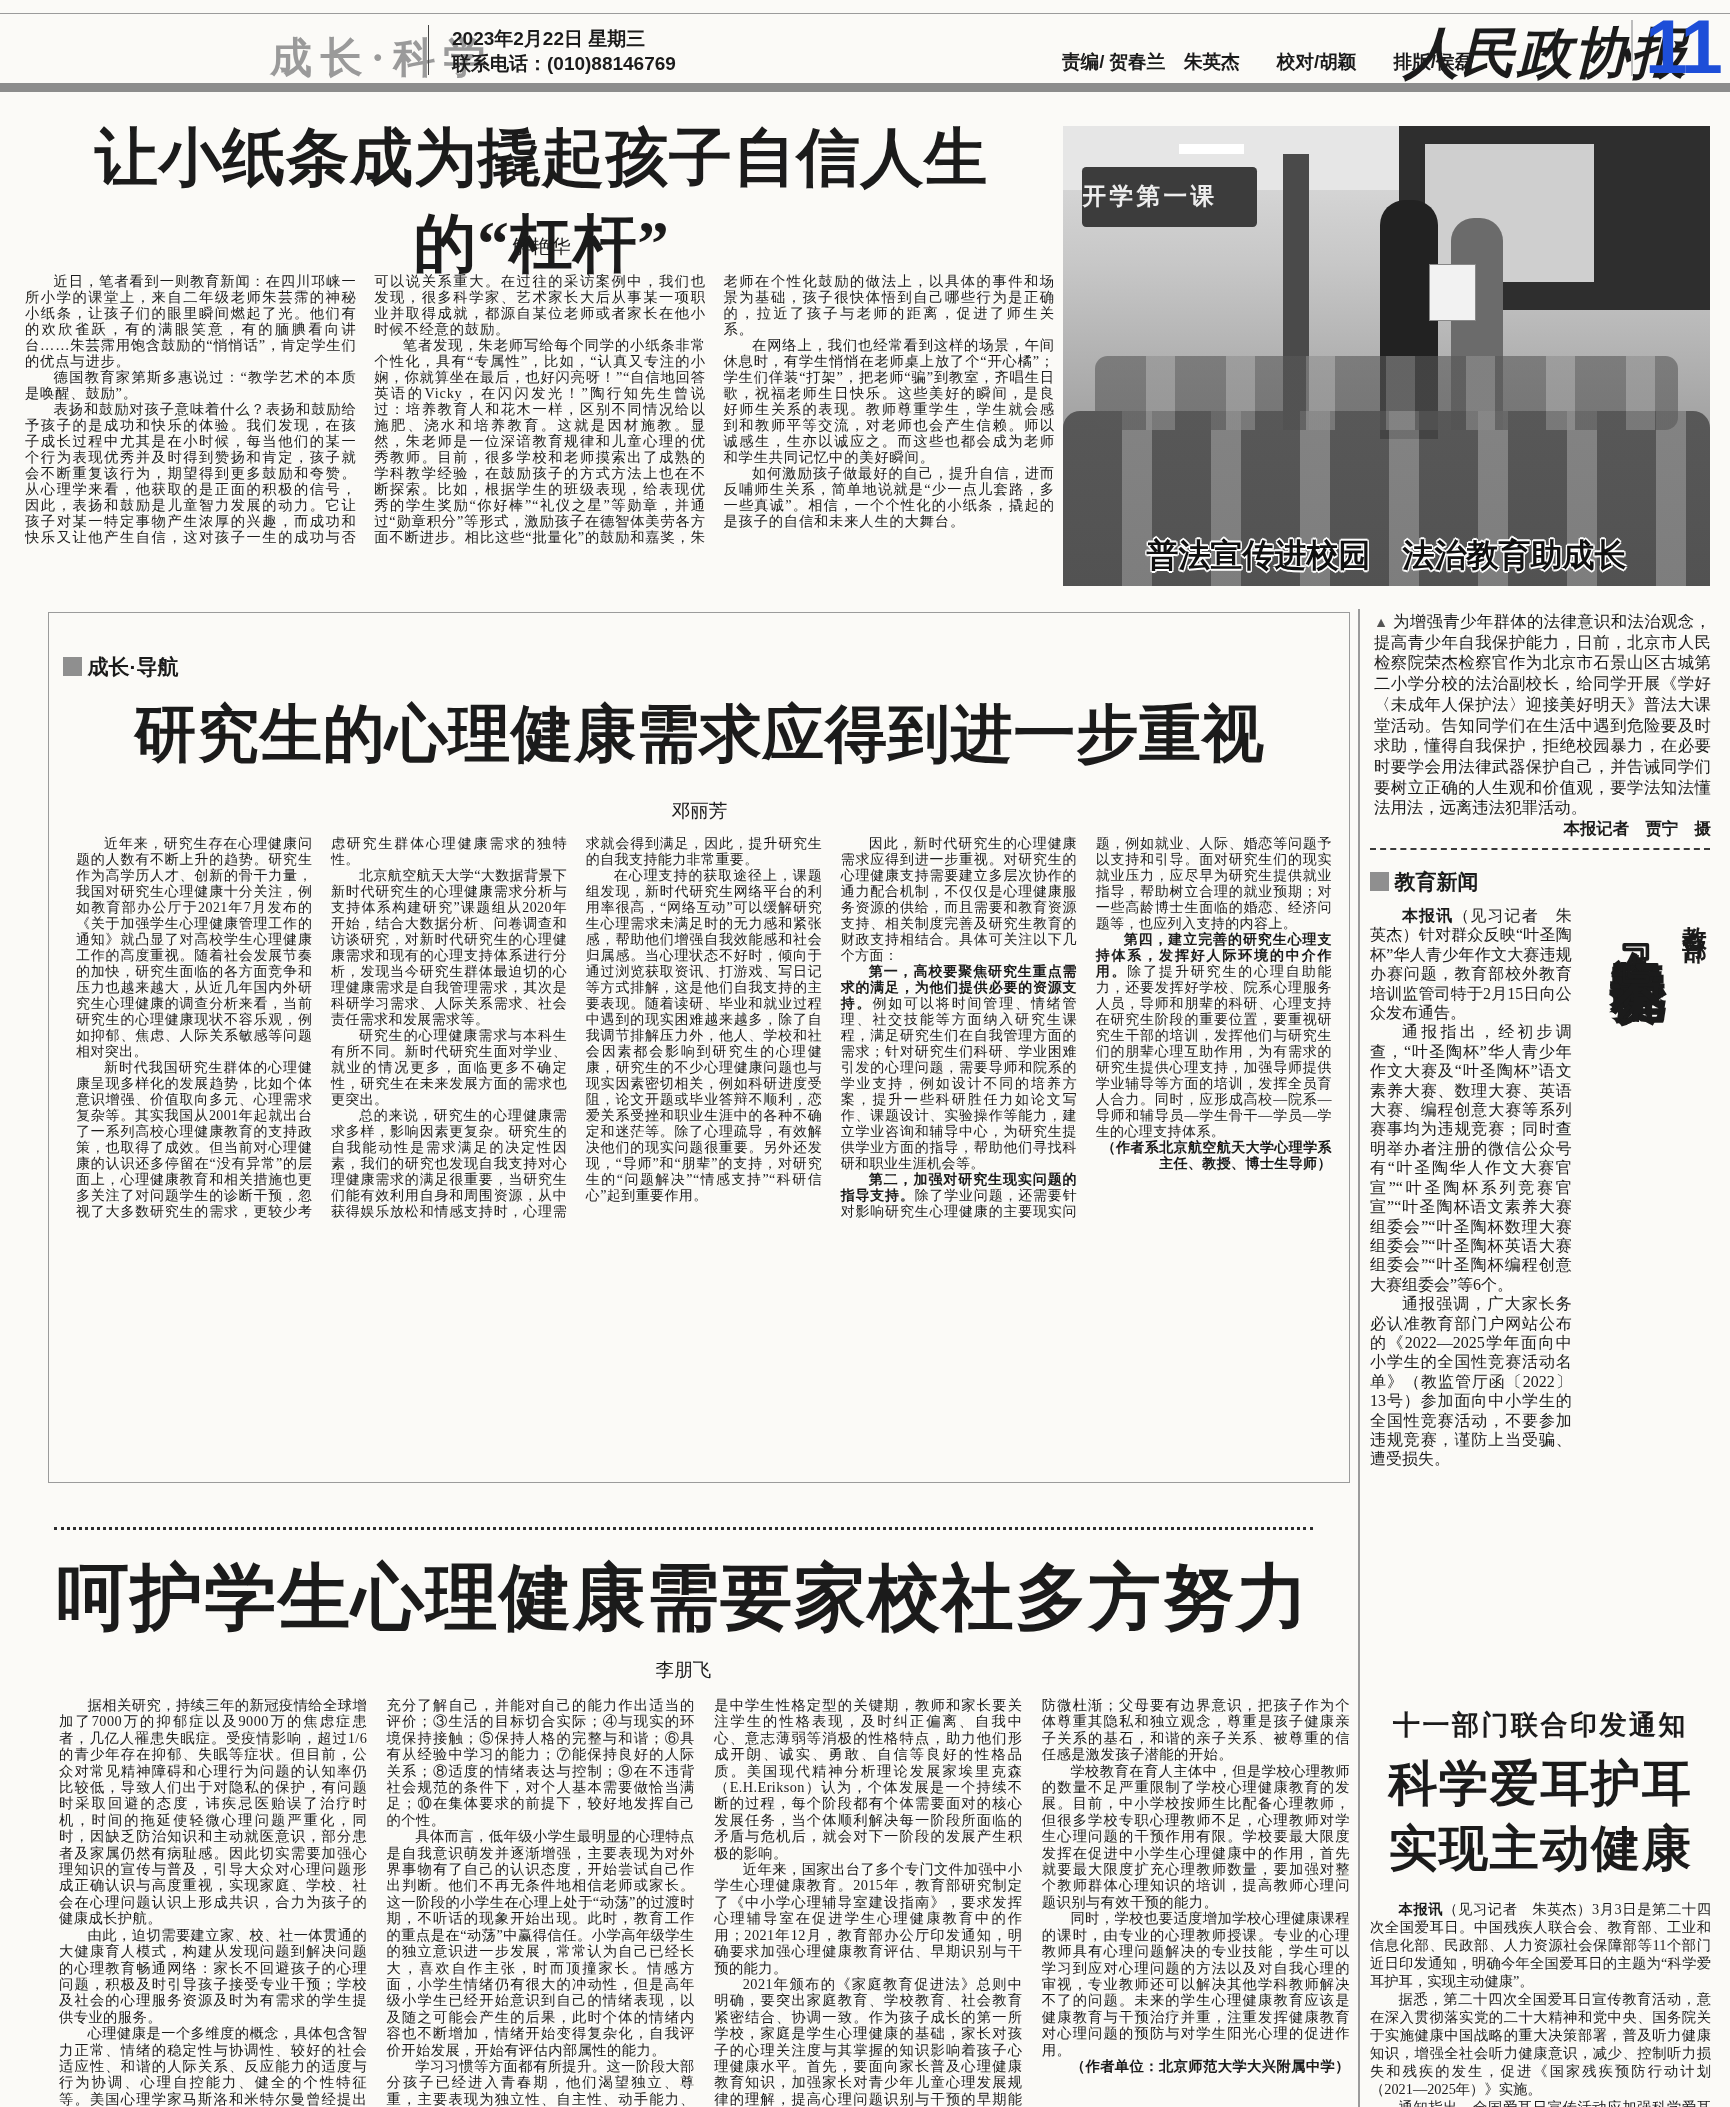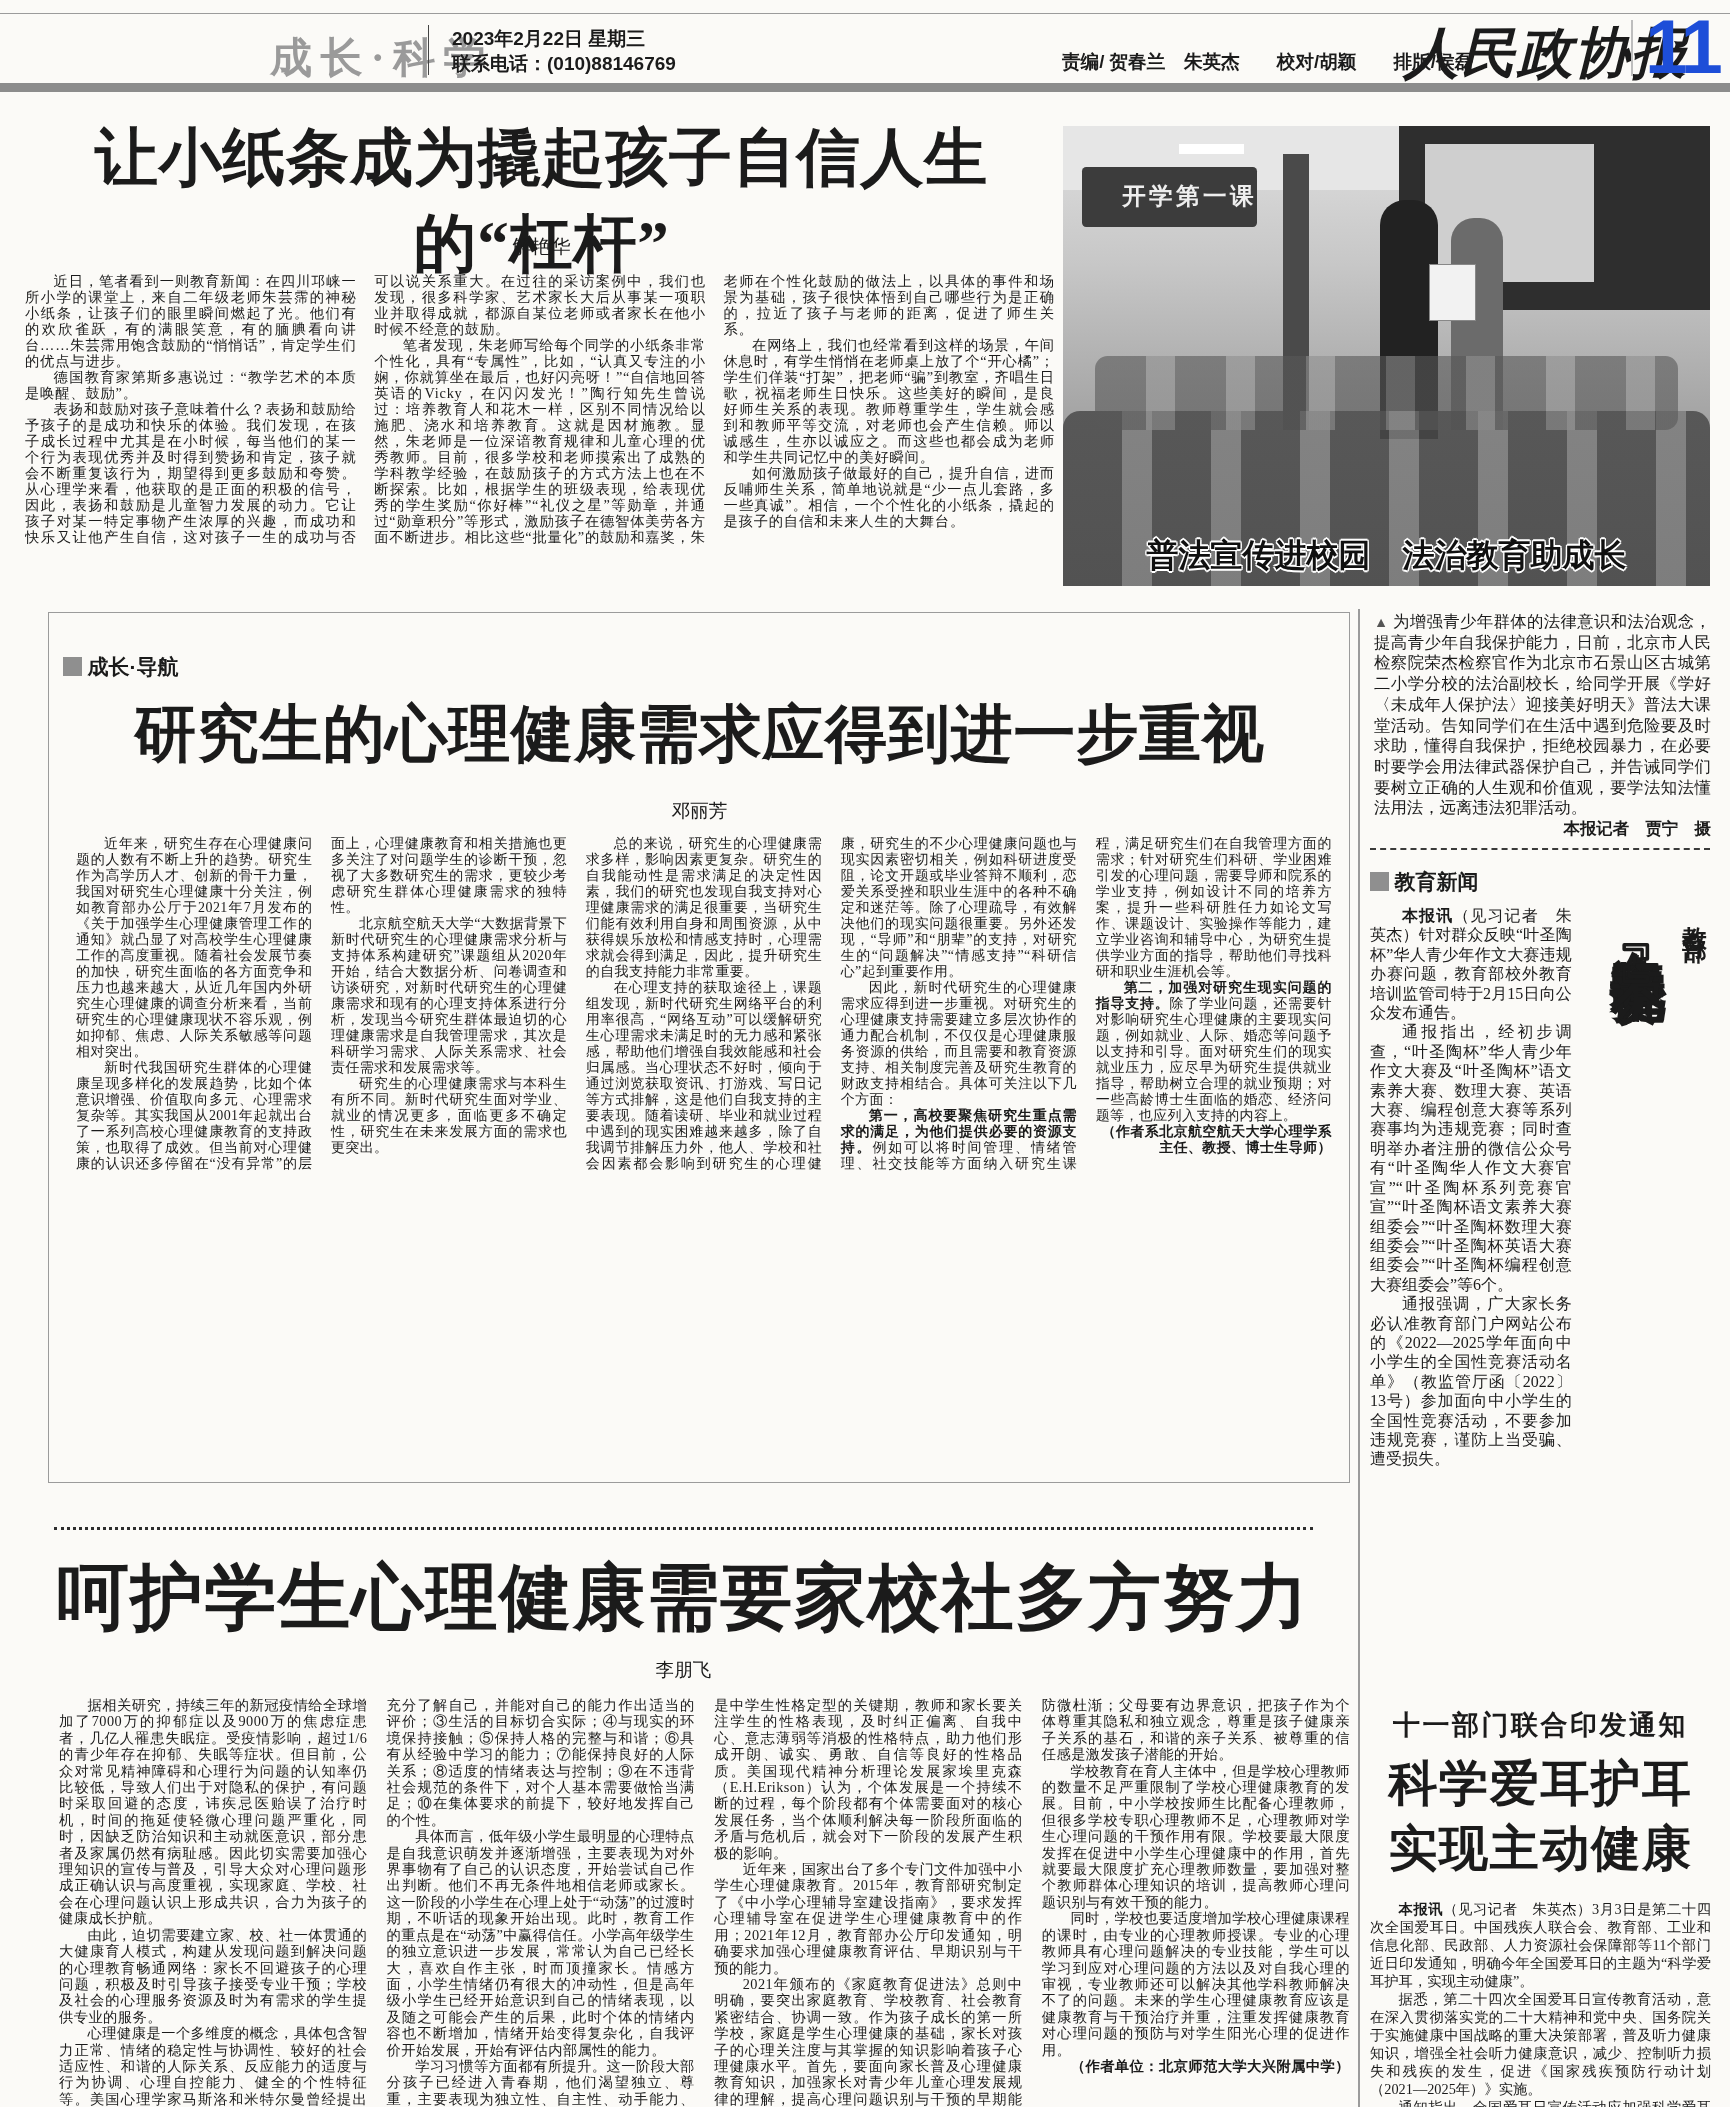--- a/index.html
+++ b/index.html
@@ -99,21 +99,21 @@
     <p>笔者发现，朱老师写给每个同学的小纸条非常个性化，具有“专属性”，比如，“认真又专注的小娴，你就算坐在最后，也好闪亮呀！”“自信地回答英语的Vicky，在闪闪发光！”陶行知先生曾说过：培养教育人和花木一样，区别不同情况给以施肥、浇水和培养教育。这就是因材施教。显然，朱老师是一位深谙教育规律和儿童心理的优秀教师。目前，很多学校和老师摸索出了成熟的学科教学经验，在鼓励孩子的方式方法上也在不断探索。比如，根据学生的班级表现，给表现优秀的学生奖励“你好棒”“礼仪之星”等勋章，并通过“勋章积分”等形式，激励孩子在德智体美劳各方面不断进步。相比这些“批量化”的鼓励和嘉奖，朱老师在个性化鼓励的做法上，以具体的事件和场景为基础，孩子很快体悟到自己哪些行为是正确的，拉近了孩子与老师的距离，促进了师生关系。</p>
     <p>在网络上，我们也经常看到这样的场景，午间休息时，有学生悄悄在老师桌上放了个“开心橘”；学生们佯装“打架”，把老师“骗”到教室，齐唱生日歌，祝福老师生日快乐。这些美好的瞬间，是良好师生关系的表现。教师尊重学生，学生就会感到和教师平等交流，对老师也会产生信赖。师以诚感生，生亦以诚应之。而这些也都会成为老师和学生共同记忆中的美好瞬间。</p>
     <p>如何激励孩子做最好的自己，提升自信，进而反哺师生关系，简单地说就是“少一点儿套路，多一些真诚”。相信，一个个性化的小纸条，撬起的是孩子的自信和未来人生的大舞台。</p>
   </div>
 
   <div class="abs" id="photo">
     <div class="ph" style="left:0;top:0;width:100%;height:14%;background:#e6e6e6;"></div>
     <div class="ph" style="left:18%;top:4%;width:10%;height:2%;background:#fff;"></div>
     <div class="ph" style="left:55%;top:3%;width:9%;height:2%;background:#fff;"></div>
     <div class="ph" style="left:3%;top:9%;width:27%;height:13%;background:#3c3c3c;border-radius:4.2px;color:#eee;
-         font-size:23.6px;font-weight:800;text-align:right;line-height:59px;letter-spacing:3.4px;">开学第一课</div>
+         font-size:23.6px;font-weight:800;text-align:left;line-height:59px;letter-spacing:3.4px;">开学第一课</div>
     <div class="ph" style="left:52%;top:0;width:48%;height:40%;background:#2e2e2e;"></div>
     <div class="ph" style="left:56%;top:4%;width:26%;height:30%;background:#cfcfcf;"></div>
     <div class="ph" style="left:49%;top:16%;width:9%;height:52%;background:#222;border-radius:25px 25px 0 0;"></div>
     <div class="ph" style="left:60%;top:20%;width:8%;height:46%;background:#6b6b6b;border-radius:23px 23px 0 0;"></div>
     <div class="ph" style="left:56.5%;top:30%;width:7%;height:12%;background:#f2f2f2;border:1.3px solid #888;"></div>
     <div class="ph" style="left:34%;top:6%;width:4%;height:60%;background:#4a4a4a;"></div>
     <div class="ph" style="left:0;top:62%;width:100%;height:38%;
          background:repeating-linear-gradient(90deg,#4a4a4a 0 59px,#7d7d7d 59px 89px);border-radius:17px 17px 0 0;opacity:.85;"></div>
     <div class="ph" style="left:5%;top:50%;width:90%;height:16%;
          background:repeating-linear-gradient(90deg,#585858 0 51px,#8f8f8f 51px 80px);opacity:.6;border-radius:12.6px;"></div>
@@ -167,20 +167,21 @@
   <div class="abs body-cols" id="a2-body">
     <p>近年来，研究生存在心理健康问题的人数有不断上升的趋势。研究生作为高学历人才、创新的骨干力量，我国对研究生心理健康十分关注，例如教育部办公厅于2021年7月发布的《关于加强学生心理健康管理工作的通知》就凸显了对高校学生心理健康工作的高度重视。随着社会发展节奏的加快，研究生面临的各方面竞争和压力也越来越大，从近几年国内外研究生心理健康的调查分析来看，当前研究生的心理健康现状不容乐观，例如抑郁、焦虑、人际关系敏感等问题相对突出。</p>
     <p>新时代我国研究生群体的心理健康呈现多样化的发展趋势，比如个体意识增强、价值取向多元、心理需求复杂等。其实我国从2001年起就出台了一系列高校心理健康教育的支持政策，也取得了成效。但当前对心理健康的认识还多停留在“没有异常”的层面上，心理健康教育和相关措施也更多关注了对问题学生的诊断干预，忽视了大多数研究生的需求，更较少考虑研究生群体心理健康需求的独特性。</p>
     <p>北京航空航天大学“大数据背景下新时代研究生的心理健康需求分析与支持体系构建研究”课题组从2020年开始，结合大数据分析、问卷调查和访谈研究，对新时代研究生的心理健康需求和现有的心理支持体系进行分析，发现当今研究生群体最迫切的心理健康需求是自我管理需求，其次是科研学习需求、人际关系需求、社会责任需求和发展需求等。</p>
     <p>研究生的心理健康需求与本科生有所不同。新时代研究生面对学业、就业的情况更多，面临更多不确定性，研究生在未来发展方面的需求也更突出。</p>
     <p>总的来说，研究生的心理健康需求多样，影响因素更复杂。研究生的自我能动性是需求满足的决定性因素，我们的研究也发现自我支持对心理健康需求的满足很重要，当研究生们能有效利用自身和周围资源，从中获得娱乐放松和情感支持时，心理需求就会得到满足，因此，提升研究生的自我支持能力非常重要。</p>
     <p>在心理支持的获取途径上，课题组发现，新时代研究生网络平台的利用率很高，“网络互动”可以缓解研究生心理需求未满足时的无力感和紧张感，帮助他们增强自我效能感和社会归属感。当心理状态不好时，倾向于通过浏览获取资讯、打游戏、写日记等方式排解，这是他们自我支持的主要表现。随着读研、毕业和就业过程中遇到的现实困难越来越多，除了自我调节排解压力外，他人、学校和社会因素都会影响到研究生的心理健康，研究生的不少心理健康问题也与现实因素密切相关，例如科研进度受阻，论文开题或毕业答辩不顺利，恋爱关系受挫和职业生涯中的各种不确定和迷茫等。除了心理疏导，有效解决他们的现实问题很重要。另外还发现，“导师”和“朋辈”的支持，对研究生的“问题解决”“情感支持”“科研信心”起到重要作用。</p>
     <p>因此，新时代研究生的心理健康需求应得到进一步重视。对研究生的心理健康支持需要建立多层次协作的通力配合机制，不仅仅是心理健康服务资源的供给，而且需要和教育资源支持、相关制度完善及研究生教育的财政支持相结合。具体可关注以下几个方面：</p>
     <p><b class="lead-b">第一，高校要聚焦研究生重点需求的满足，为他们提供必要的资源支持。</b><span>例如可以将时间管理、情绪管理、社交技能等方面纳入研究生课程，满足研究生们在自我管理方面的需求；针对研究生们科研、学业困难引发的心理问题，需要导师和院系的学业支持，例如设计不同的培养方案，提升一些科研胜任力如论文写作、课题设计、实验操作等能力，建立学业咨询和辅导中心，为研究生提供学业方面的指导，帮助他们寻找科研和职业生涯机会等。</span></p>
     <p><b class="lead-b">第二，加强对研究生现实问题的指导支持。</b><span>除了学业问题，还需要针对影响研究生心理健康的主要现实问题，例如就业、人际、婚恋等问题予以支持和引导。面对研究生们的现实就业压力，应尽早为研究生提供就业指导，帮助树立合理的就业预期；对一些高龄博士生面临的婚恋、经济问题等，也应列入支持的内容上。</span></p>
+    <p><b class="lead-b">第四，建立完善的研究生心理支持体系，发挥好人际环境的中介作用。</b><span>除了提升研究生的心理自助能力，还要发挥好学校、院系心理服务人员，导师和朋辈的科研、心理支持在研究生阶段的重要位置，要重视研究生干部的培训，发挥他们与研究生们的朋辈心理互助作用，为有需求的研究生提供心理支持，加强导师提供学业辅导等方面的培训，发挥全员育人合力。同时，应形成高校—院系—导师和辅导员—学生骨干—学员—学生的心理支持体系。</span></p>
     <p class="credit">（作者系北京航空航天大学心理学系主任、教授、博士生导师）</p>
   </div>
 
   <div class="abs" id="a3-dotline"></div>
   <div class="abs headline" id="a3-headline">呵护学生心理健康需要家校社多方努力</div>
   <div class="abs byline" id="a3-byline">李朋飞</div>
   <div class="abs body-cols" id="a3-body">
     <p>据相关研究，持续三年的新冠疫情给全球增加了7000万的抑郁症以及9000万的焦虑症患者，几亿人罹患失眠症。受疫情影响，超过1/6的青少年存在抑郁、失眠等症状。但目前，公众对常见精神障碍和心理行为问题的认知率仍比较低，导致人们出于对隐私的保护，有问题时采取回避的态度，讳疾忌医贻误了治疗时机，时间的拖延使轻微心理问题严重化，同时，因缺乏防治知识和主动就医意识，部分患者及家属仍然有病耻感。因此切实需要加强心理知识的宣传与普及，引导大众对心理问题形成正确认识与高度重视，实现家庭、学校、社会在心理问题认识上形成共识，合力为孩子的健康成长护航。</p>
     <p>由此，迫切需要建立家、校、社一体贯通的大健康育人模式，构建从发现问题到解决问题的心理教育畅通网络：家长不回避孩子的心理问题，积极及时引导孩子接受专业干预；学校及社会的心理服务资源及时为有需求的学生提供专业的服务。</p>
     <p>心理健康是一个多维度的概念，具体包含智力正常、情绪的稳定性与协调性、较好的社会适应性、和谐的人际关系、反应能力的适度与行为协调、心理自控能力、健全的个性特征等。美国心理学家马斯洛和米特尔曼曾经提出过心理健康的10条标准：①充分的安全感；②充分了解自己，并能对自己的能力作出适当的评价；③生活的目标切合实际；④与现实的环境保持接触；⑤保持人格的完整与和谐；⑥具有从经验中学习的能力；⑦能保持良好的人际关系；⑧适度的情绪表达与控制；⑨在不违背社会规范的条件下，对个人基本需要做恰当满足；⑩在集体要求的前提下，较好地发挥自己的个性。</p>

